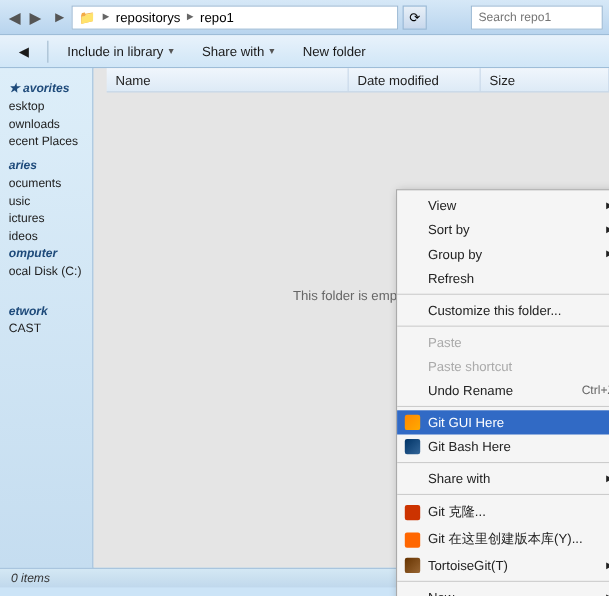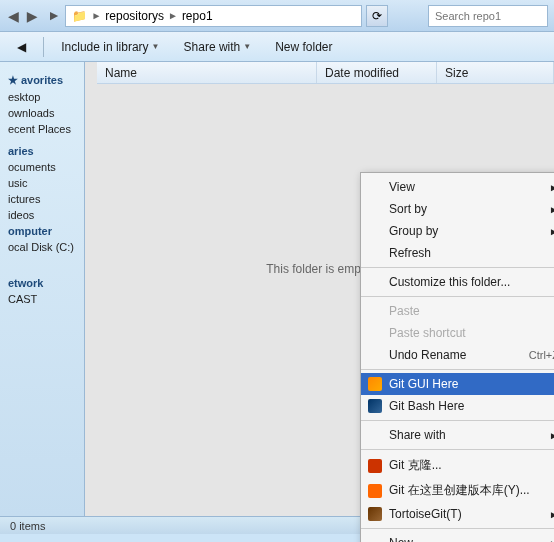--- a/index.html
+++ b/index.html
@@ -110,20 +110,21 @@
       border-right: 1px solid #9ab8d4;
       padding: 6px 0;
       overflow: hidden;
     }
     .sidebar-section-header {
       font-size: 11px;
       font-weight: bold;
       color: #1e4a7a;
       padding: 2px 8px;
       margin-top: 4px;
+      font-style: italic;
     }
     .sidebar-item {
       padding: 2px 8px;
       font-size: 11px;
       color: #222;
       cursor: pointer;
       white-space: nowrap;
       overflow: hidden;
       text-overflow: ellipsis;
     }
@@ -169,20 +170,21 @@
     
     .status-bar {
       height: 18px;
       background: linear-gradient(to bottom, #d4e8f4, #c0d8ec);
       border-top: 1px solid #9ab8d4;
       display: flex;
       align-items: center;
       padding: 0 10px;
       font-size: 11px;
       color: #333;
+      font-style: italic;
     }
 
     
     .context-menu {
       position: absolute;
       top: 110px;
       left: 275px;
       width: 220px;
       background: #f5f5f5;
       border: 1px solid #aaa;

